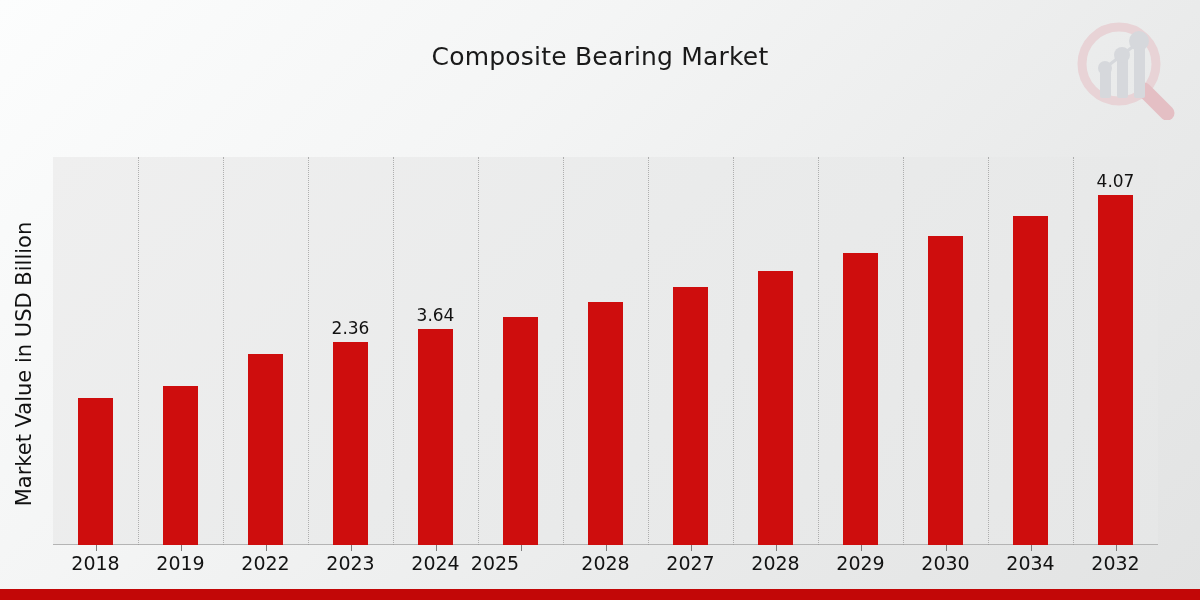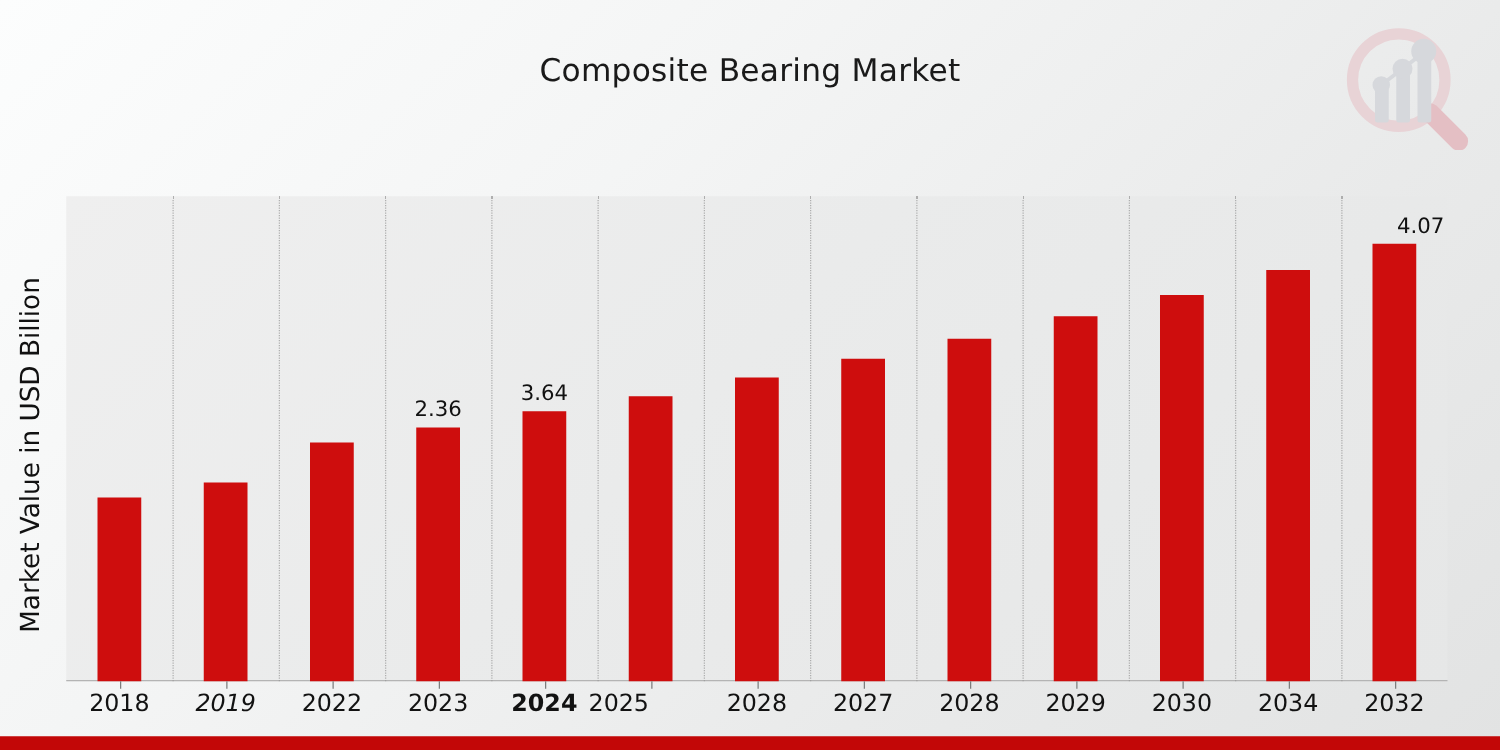--- a/index.html
+++ b/index.html
@@ -179,39 +179,39 @@
       <div class="gridline" style="left: 935px;"></div>
       <div class="bar" title="2031: 3.83" style="left: 960px; height: 329.499px; background: rgb(206, 13, 13);"></div>
       <div class="gridline" style="left: 1020px;"></div>
       <div class="bar" title="2032: 4.07" style="left: 1045px; height: 350.146px; background: rgb(206, 13, 13);"></div>
     </div>
 
   <div id="bottom-strip"></div>
 <div class="tick-mark" style="left: 95.5px;"></div>
     <div class="tick-label" style="left: 95.5px;">2018</div>
     <div class="tick-mark" style="left: 180.5px;"></div>
-    <div class="tick-label" style="left: 180.5px; font-style: italic;">2019</div>
+    <div class="tick-label" style="left: 180.5px;">2019</div>
     <div class="tick-mark" style="left: 265.5px;"></div>
     <div class="tick-label" style="left: 265.5px;">2022</div>
     <div class="bar-label" style="left: 310.5px; top: 317.967px;">2.36</div>
     <div class="tick-mark" style="left: 350.5px;"></div>
     <div class="tick-label" style="left: 350.5px;">2023</div>
     <div class="bar-label" style="left: 395.5px; top: 305.062px;">3.64</div>
     <div class="tick-mark" style="left: 435.5px;"></div>
-    <div class="tick-label" style="left: 435.5px; font-weight: bold;">2024</div>
+    <div class="tick-label" style="left: 435.5px;">2024</div>
     <div class="tick-mark" style="left: 520.5px;"></div>
     <div class="tick-label" style="left: 495px;">2025</div>
     <div class="tick-mark" style="left: 605.5px;"></div>
     <div class="tick-label" style="left: 605.5px;">2028</div>
     <div class="tick-mark" style="left: 690.5px;"></div>
     <div class="tick-label" style="left: 690.5px;">2027</div>
     <div class="tick-mark" style="left: 775.5px;"></div>
     <div class="tick-label" style="left: 775.5px;">2028</div>
     <div class="tick-mark" style="left: 860.5px;"></div>
     <div class="tick-label" style="left: 860.5px;">2029</div>
     <div class="tick-mark" style="left: 945.5px;"></div>
     <div class="tick-label" style="left: 945.5px;">2030</div>
     <div class="tick-mark" style="left: 1030.5px;"></div>
     <div class="tick-label" style="left: 1030.5px;">2034</div>
-    <div class="bar-label" style="left: 1075.5px; top: 170.854px; text-align: right;">4.07</div>
+    <div class="bar-label" style="left: 1075.5px; top: 170.854px;">4.07</div>
     <div class="tick-mark" style="left: 1115.5px;"></div>
     <div class="tick-label" style="left: 1115.5px;">2032</div>
   </div>
 
 </body></html>

